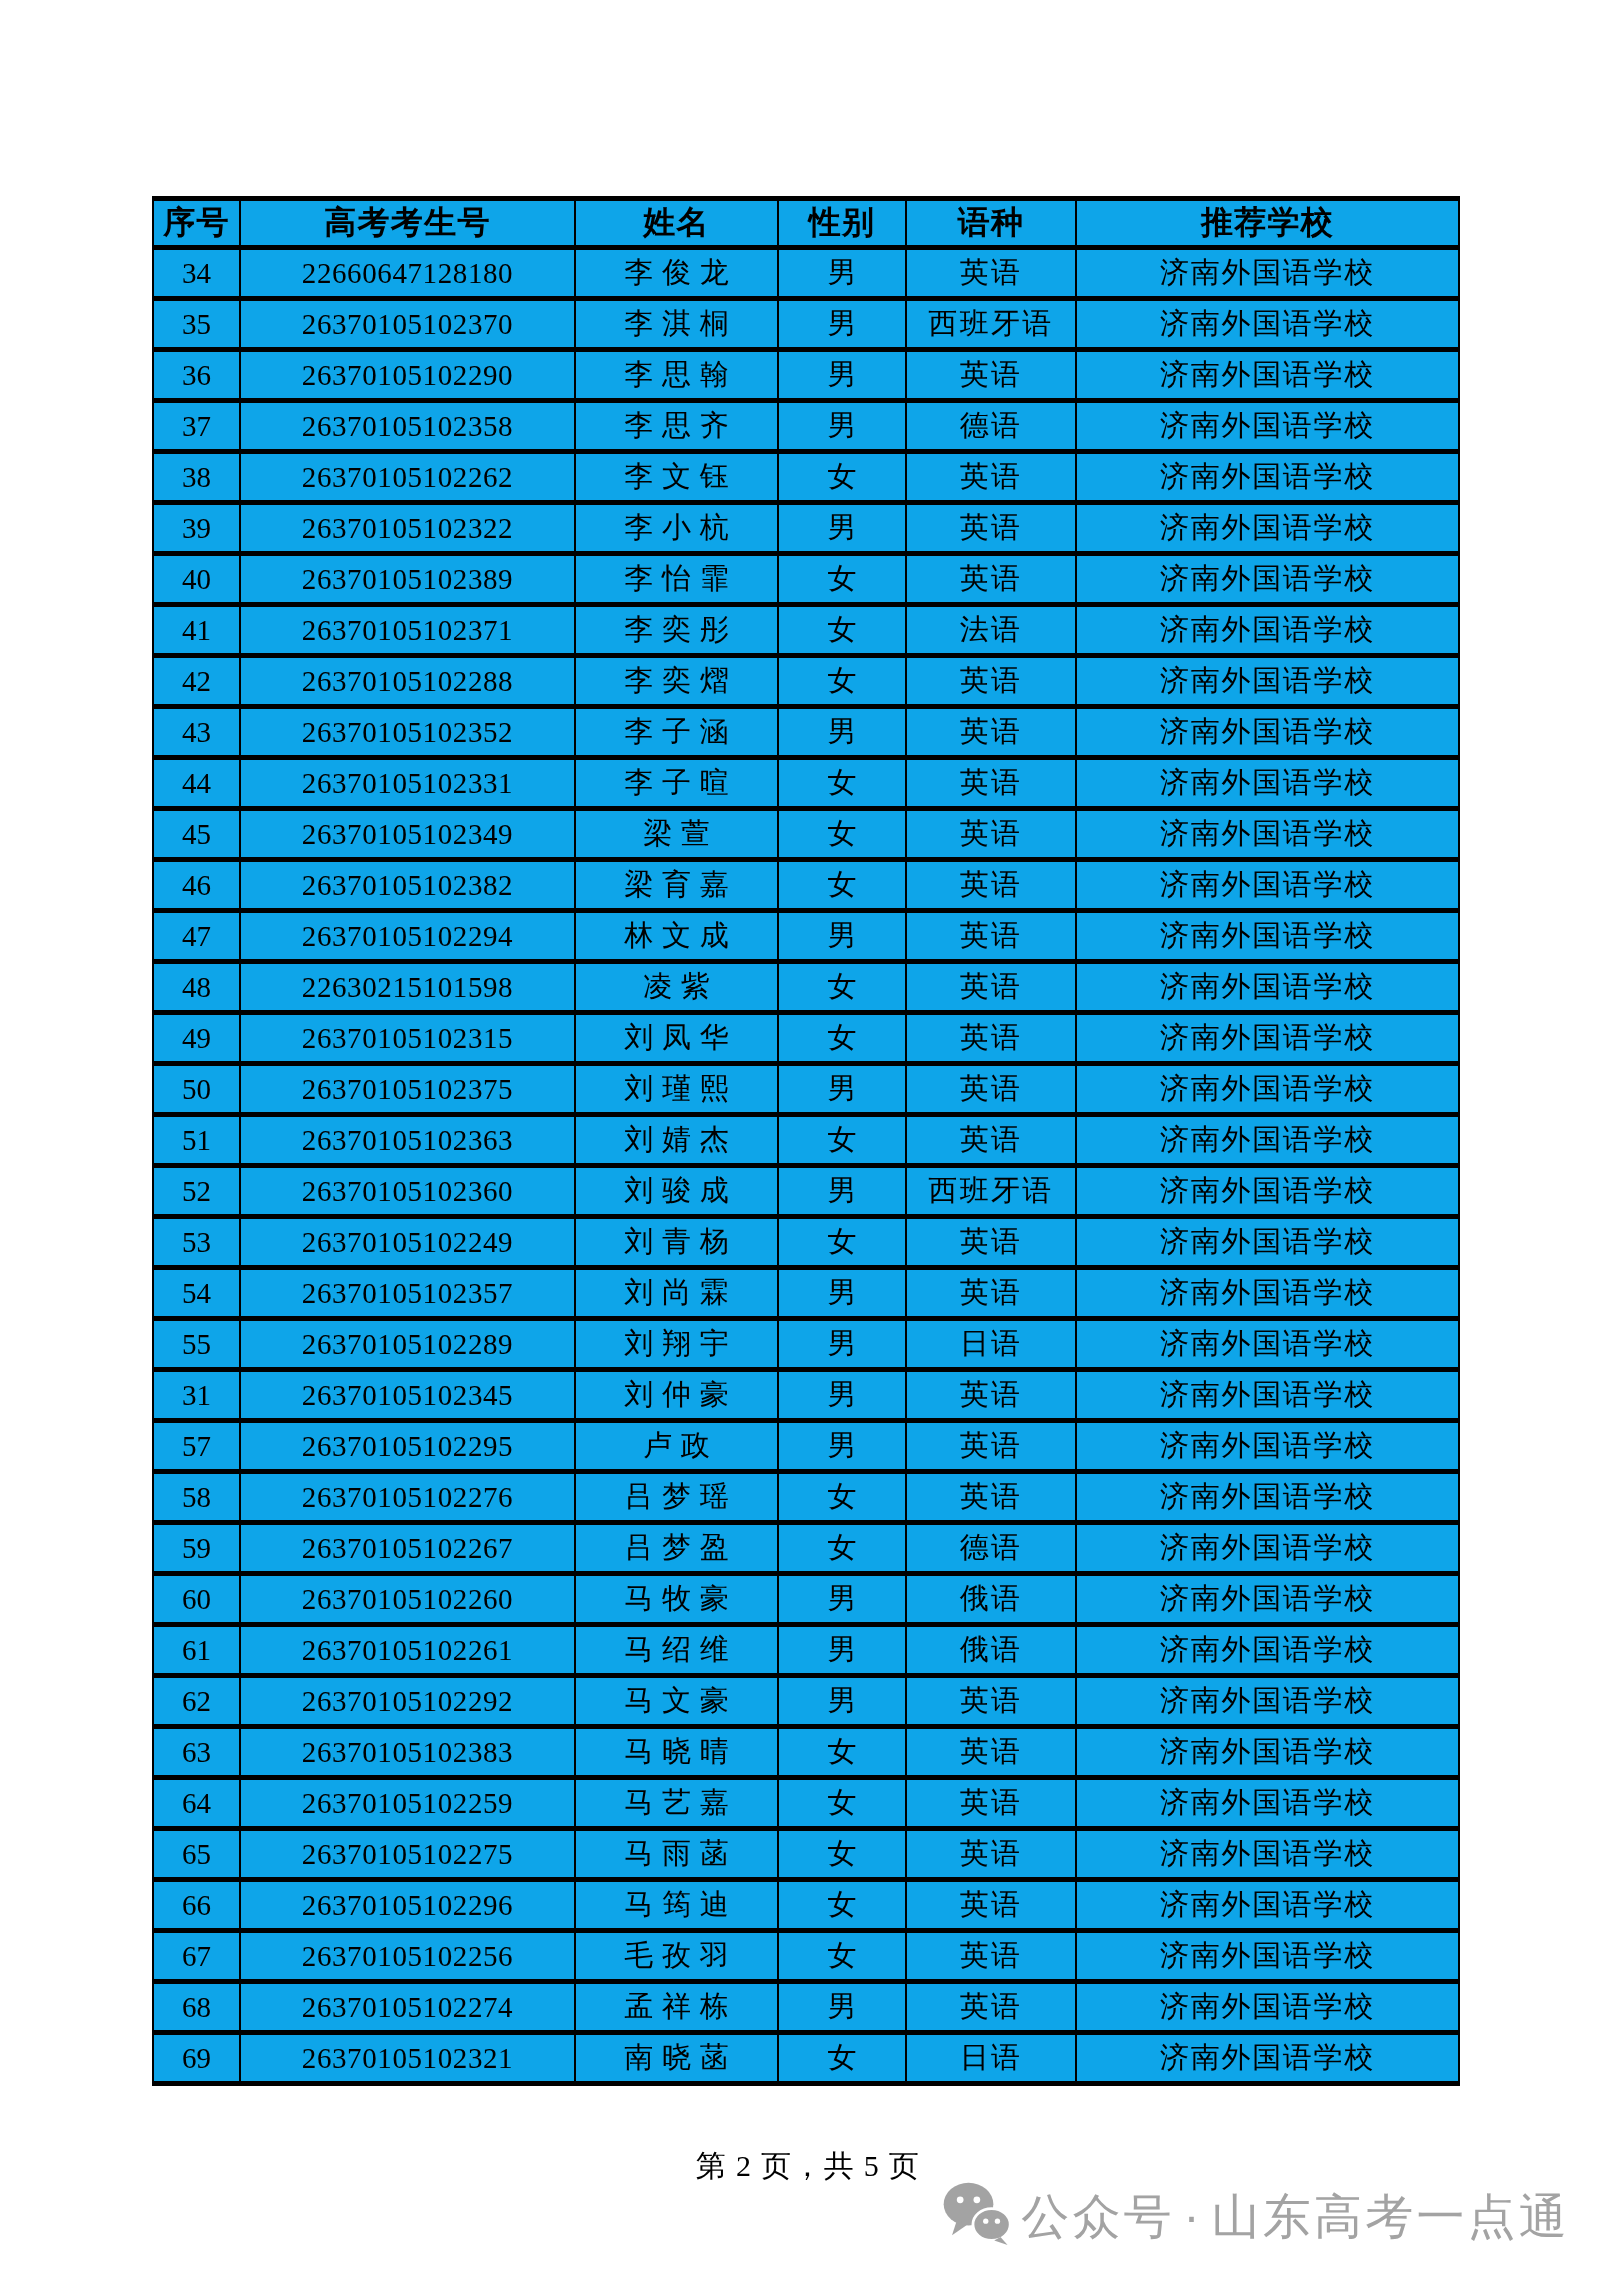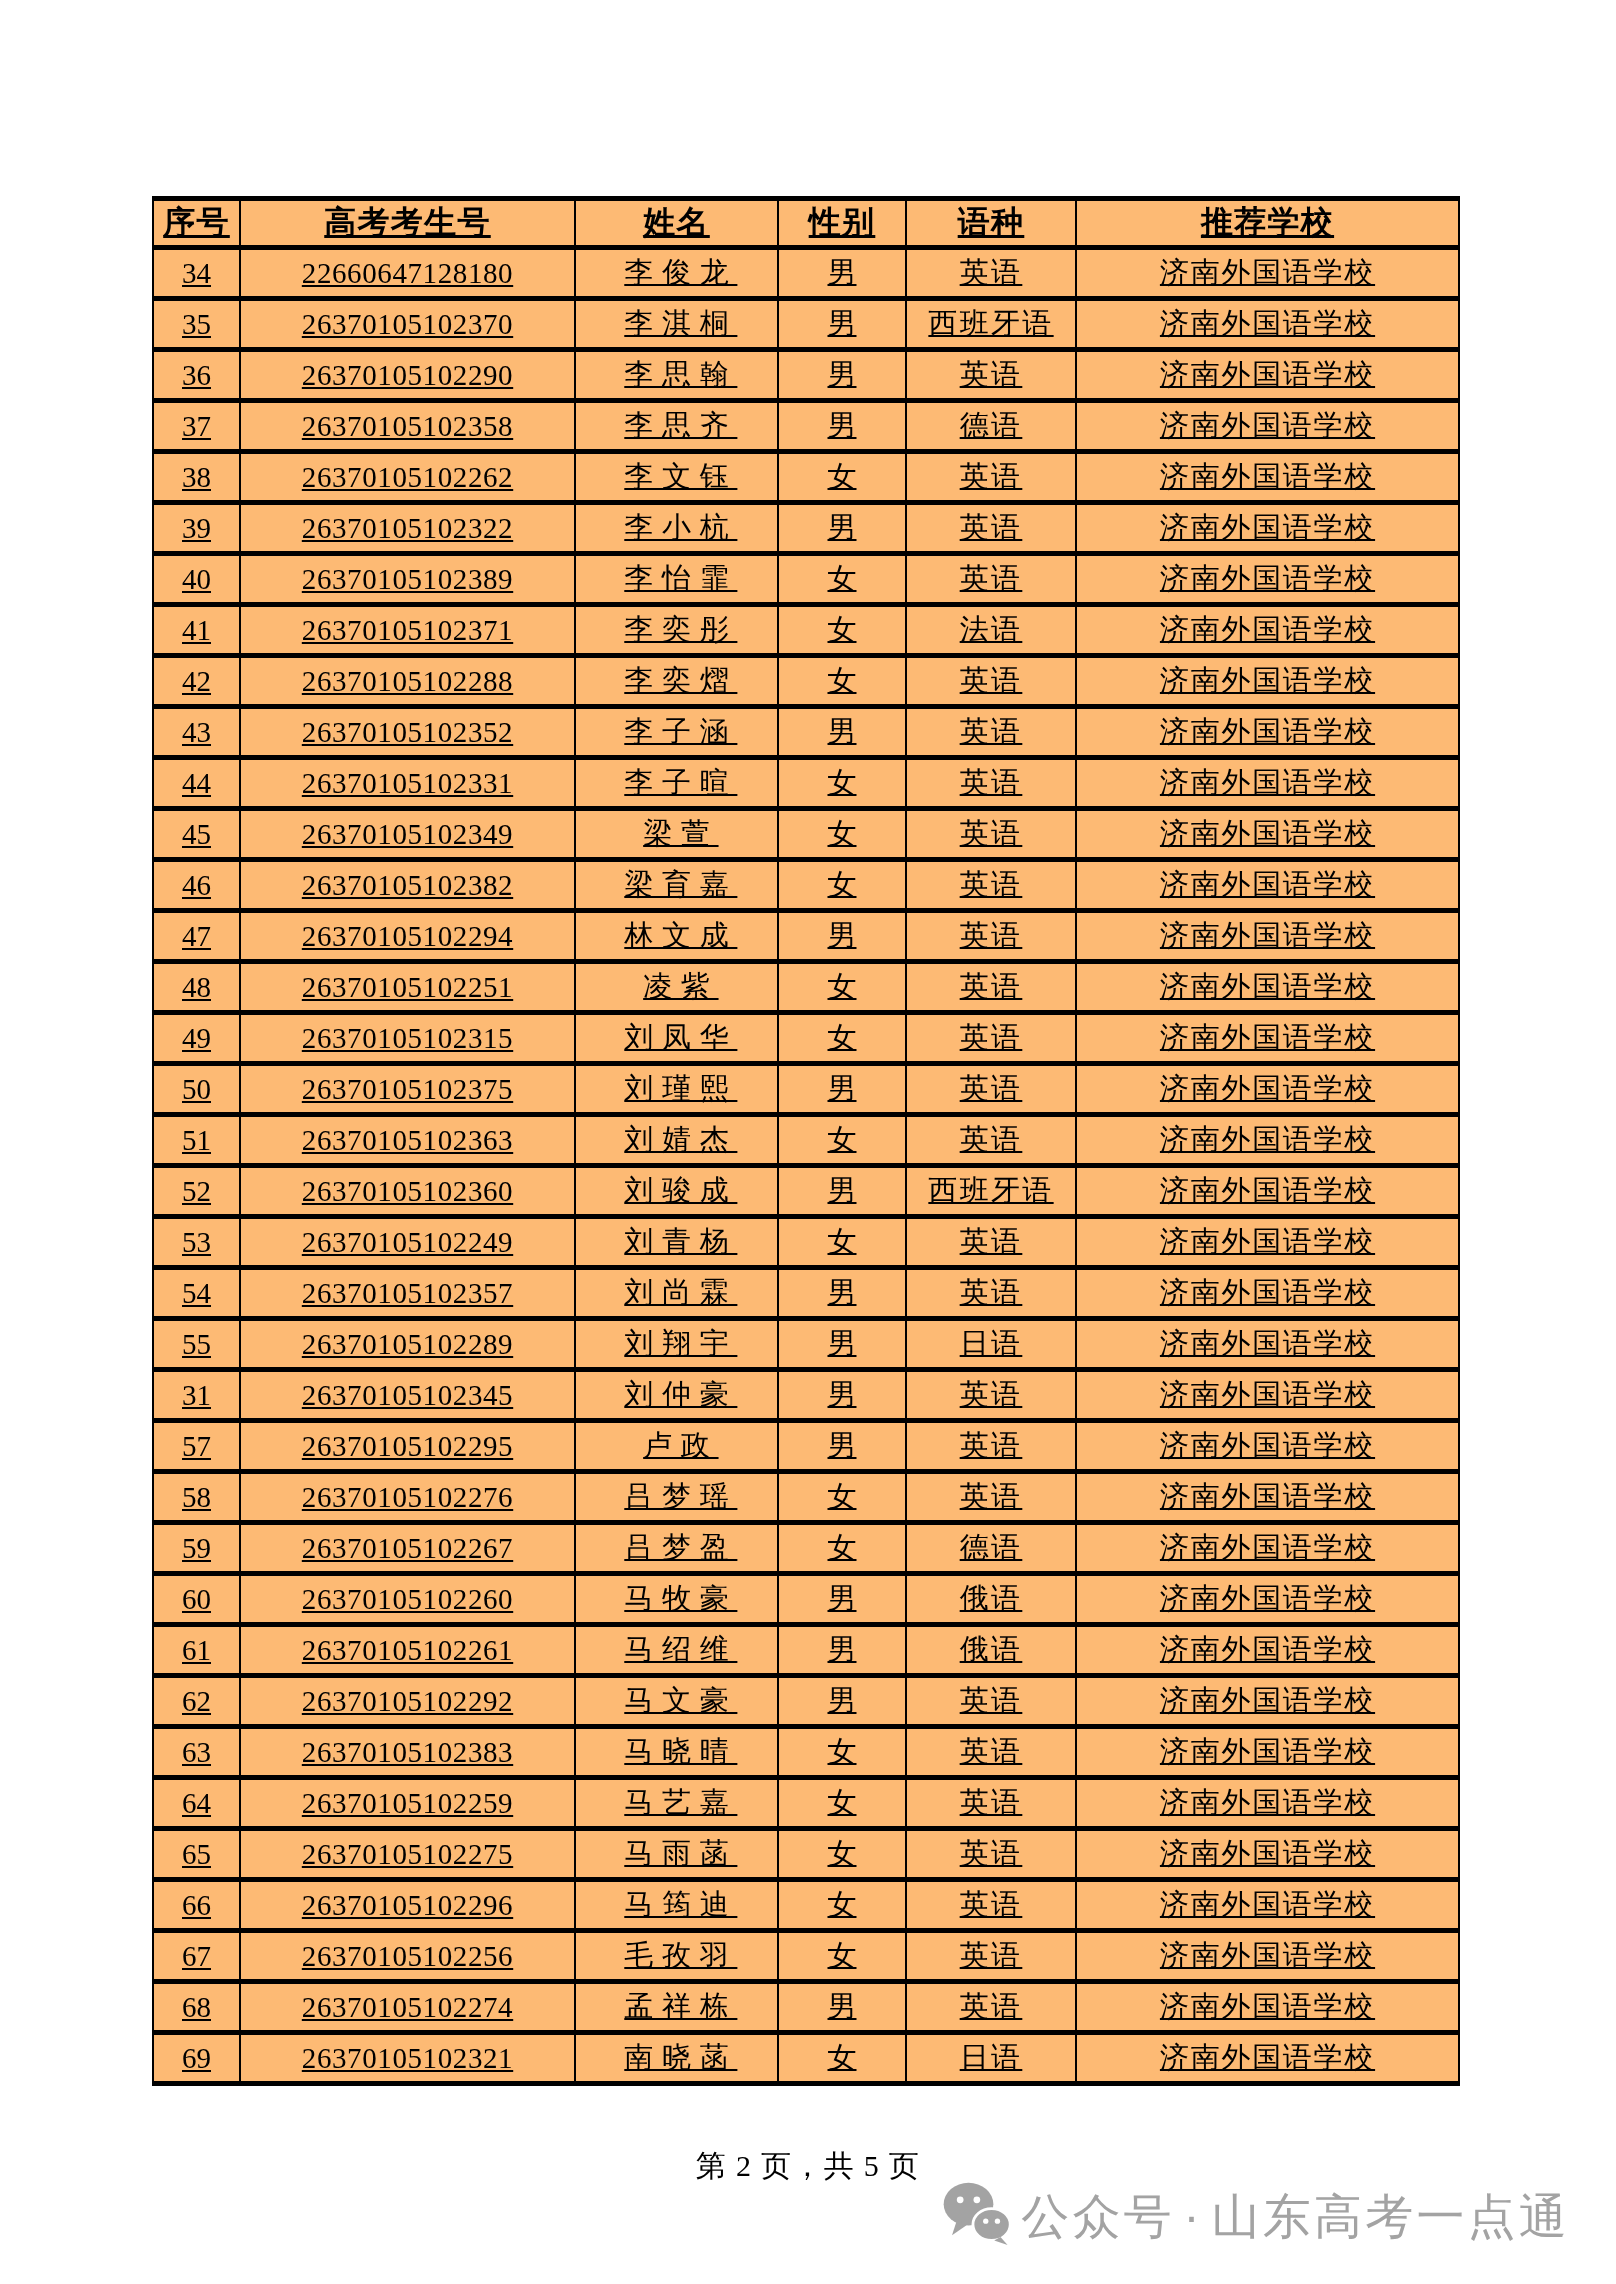--- a/index.html
+++ b/index.html
@@ -15,22 +15,21 @@
 
   
   .table-wrap{
     position:absolute;
     left:152px;top:196px;width:1305px;
   }
   table.roster{
     width:100%;
     border-collapse:collapse;
     table-layout:fixed;
-    background:#fdba74;
-    text-decoration:underline;
+    background:#0ea5e9;
   }
   table.roster th,
   table.roster td{
     border-left:2.5px solid #000;
     border-right:2.5px solid #000;
     border-top:5px solid #000;
     border-bottom:5px solid #000;
     text-align:center;
     vertical-align:middle;
     padding:0;
@@ -211,21 +210,21 @@
           <tr>
             <td class="c0">47</td>
             <td class="c1">26370105102294</td>
             <td class="c2">林文成</td>
             <td class="c3">男</td>
             <td class="c4">英语</td>
             <td class="c5">济南外国语学校</td>
           </tr>
           <tr>
             <td class="c0">48</td>
-            <td class="c1">26370105102251</td>
+            <td class="c1">22630215101598</td>
             <td class="c2">凌紫</td>
             <td class="c3">女</td>
             <td class="c4">英语</td>
             <td class="c5">济南外国语学校</td>
           </tr>
           <tr>
             <td class="c0">49</td>
             <td class="c1">26370105102315</td>
             <td class="c2">刘凤华</td>
             <td class="c3">女</td>

